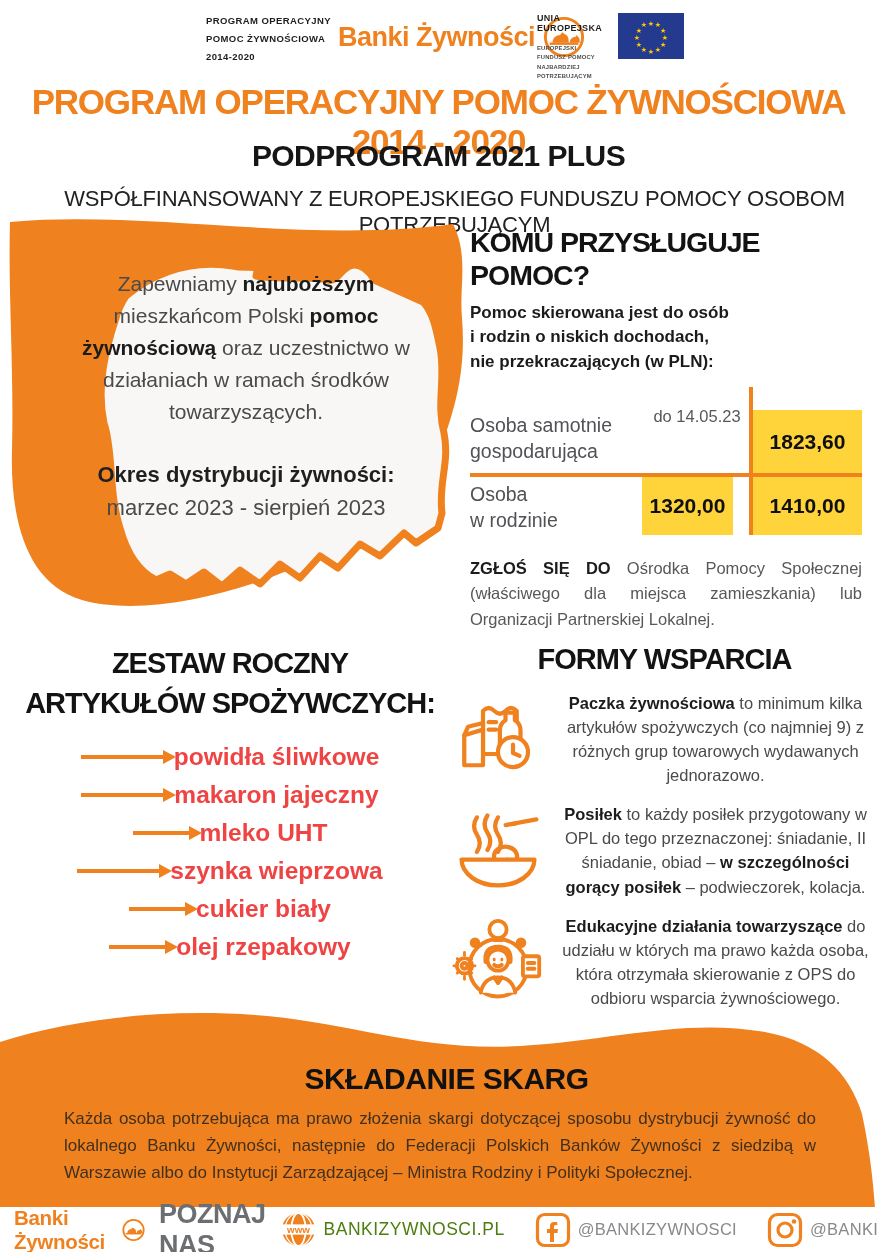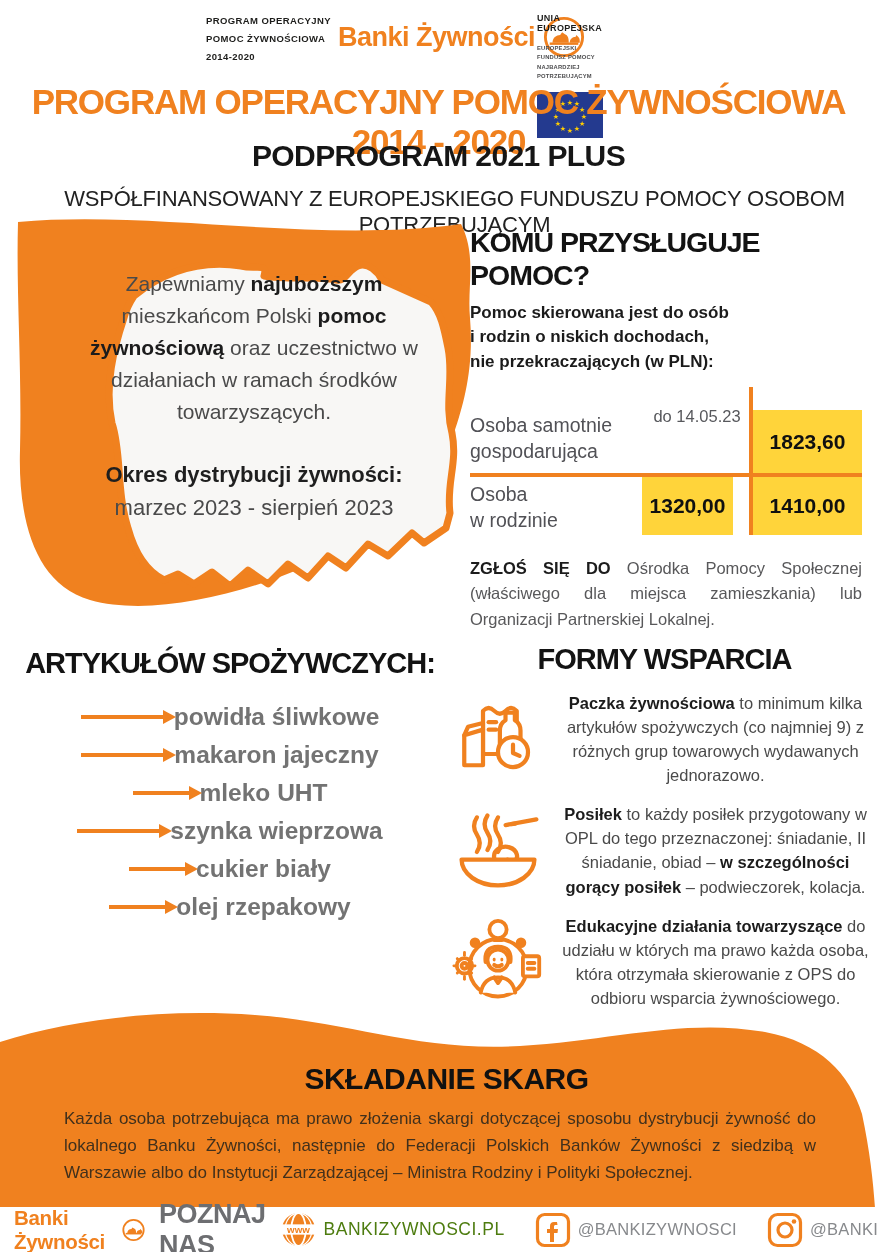--- a/index.html
+++ b/index.html
@@ -4,33 +4,33 @@
 <style>
   html,body{margin:0;padding:0;background:#e8e8e8;}
   .poster{position:relative;width:877px;height:1252px;background:#ffffff;overflow:hidden;
           font-family:"Liberation Sans",sans-serif;margin:0 auto;}
   .b{font-weight:bold;color:#1c1c1c;}
   
   .hdr-program{position:absolute;left:206px;top:12px;font-size:9.5px;font-weight:bold;
                letter-spacing:.4px;line-height:1.9;color:#1d1d1b;}
   .hdr-logo{position:absolute;left:338px;top:16px;display:flex;align-items:center;gap:8px;}
   .hdr-logo .txt{font-size:27px;font-weight:bold;color:#F0811F;letter-spacing:-.5px;}
-  .hdr-eu{position:absolute;left:537px;top:13px;display:flex;gap:11px;flex-direction:column;}
+  .hdr-eu{position:absolute;left:537px;top:13px;display:flex;gap:11px;}
   .eu-text{width:70px;}
   .eu-title{font-size:9px;font-weight:bold;color:#1d1d1b;letter-spacing:.3px;}
   .eu-sub{margin-top:11px;font-size:5.8px;font-weight:bold;color:#4c4c4e;line-height:1.6;letter-spacing:.2px;}
   
   .title-main{position:absolute;left:0;top:82px;width:100%;text-align:center;font-size:35px;
               font-weight:bold;color:#F0811F;letter-spacing:-1.2px;}
   .title-sub{position:absolute;left:0;top:139px;width:100%;text-align:center;font-size:30px;
              font-weight:bold;color:#161616;letter-spacing:-.6px;}
   .title-tag{position:absolute;left:0;top:186px;width:100%;text-align:center;font-size:22px;
              color:#222;letter-spacing:-.2px;padding-left:16px;}
   
-  .map-wrap{position:absolute;left:16px;top:218px;width:465px;height:425px;}
+  .map-wrap{position:absolute;left:8px;top:218px;width:465px;height:425px;}
   .map-wrap svg{position:absolute;left:0;top:0;}
   .map-text{position:absolute;left:62px;top:50px;width:352px;text-align:center;
             font-size:21px;line-height:1.52;color:#4a4a4a;}
   .map-p2{position:absolute;left:62px;top:240px;width:352px;text-align:center;
           font-size:22px;line-height:1.5;color:#4a4a4a;}
   .map-p2 .bl{font-weight:bold;color:#1f1f1f;}
   
   .elig{position:absolute;left:470px;top:226px;width:392px;}
   .elig h3{margin:0;font-size:28.5px;font-weight:bold;color:#131313;letter-spacing:-1px;}
   .elig .intro{margin-top:9px;font-size:17px;font-weight:bold;color:#1b1b1b;
@@ -46,21 +46,21 @@
   .c22{left:283px;top:90px;width:109px;height:58px;}
   .rlab{position:absolute;left:0;font-size:19.5px;color:#515156;line-height:1.32;white-space:pre-line;}
   .rl1{top:26px;} .rl2{top:95px;}
   .hline{position:absolute;left:0;top:86px;width:392px;height:4px;background:#F0811F;}
   .vline{position:absolute;left:279px;top:0;width:4px;height:148px;background:#F0811F;}
   .note{margin-top:21px;font-size:16.5px;color:#58585a;line-height:1.52;text-align:justify;}
   
   .annual{position:absolute;left:0;top:643px;width:460px;text-align:center;}
   .annual h3{margin:0;font-size:29px;font-weight:bold;color:#131313;letter-spacing:-1px;line-height:1.38;}
   .alist{margin-top:20px;display:flex;flex-direction:column;gap:10px;align-items:center;}
-  .arow{display:flex;align-items:center;gap:11px;font-size:24.5px;font-weight:bold;color:#737373;}
+  .arow{display:flex;align-items:center;gap:11px;font-size:24.5px;font-weight:bold;color:#ef4444;}
   .arrow{width:82px;height:3.5px;background:#F0811F;position:relative;flex:none;}
   .arrow.short{width:56px;}
   .arrow::after{content:'';position:absolute;right:-13px;top:-5.5px;width:0;height:0;
                 border-left:13px solid #F0811F;border-top:7px solid transparent;border-bottom:7px solid transparent;}
   
   .support{position:absolute;left:452px;top:643px;width:425px;}
   .support h3{margin:0;text-align:center;font-size:29px;font-weight:bold;color:#131313;letter-spacing:-1px;}
   .sitem{display:flex;align-items:center;gap:10px;margin-top:15px;}
   .sicon{flex:none;width:92px;display:flex;justify-content:center;}
   .stext{flex:1;font-size:16.5px;line-height:1.46;color:#4a4a4a;text-align:center;}
@@ -170,20 +170,21 @@
       <div class="cell c21">1320,00</div>
       <div class="cell c22">1410,00</div>
       <div class="hline"></div>
       <div class="vline"></div>
     </div>
     <div class="note"><span class="b">ZGŁOŚ SIĘ DO </span><span>Ośrodka Pomocy Społecznej (właściwego dla miejsca zamieszkania) lub Organizacji Partnerskiej Lokalnej.</span></div>
   </div>
 
   <div class="annual">
     <h3>
+      <div>ZESTAW ROCZNY</div>
       <div>ARTYKUŁÓW SPOŻYWCZYCH:</div>
     </h3>
     <div class="alist">
       <div class="arow">
         <span class="arrow"></span>
         <span>powidła śliwkowe</span>
       </div>
       <div class="arow">
         <span class="arrow"></span>
         <span>makaron jajeczny</span>

